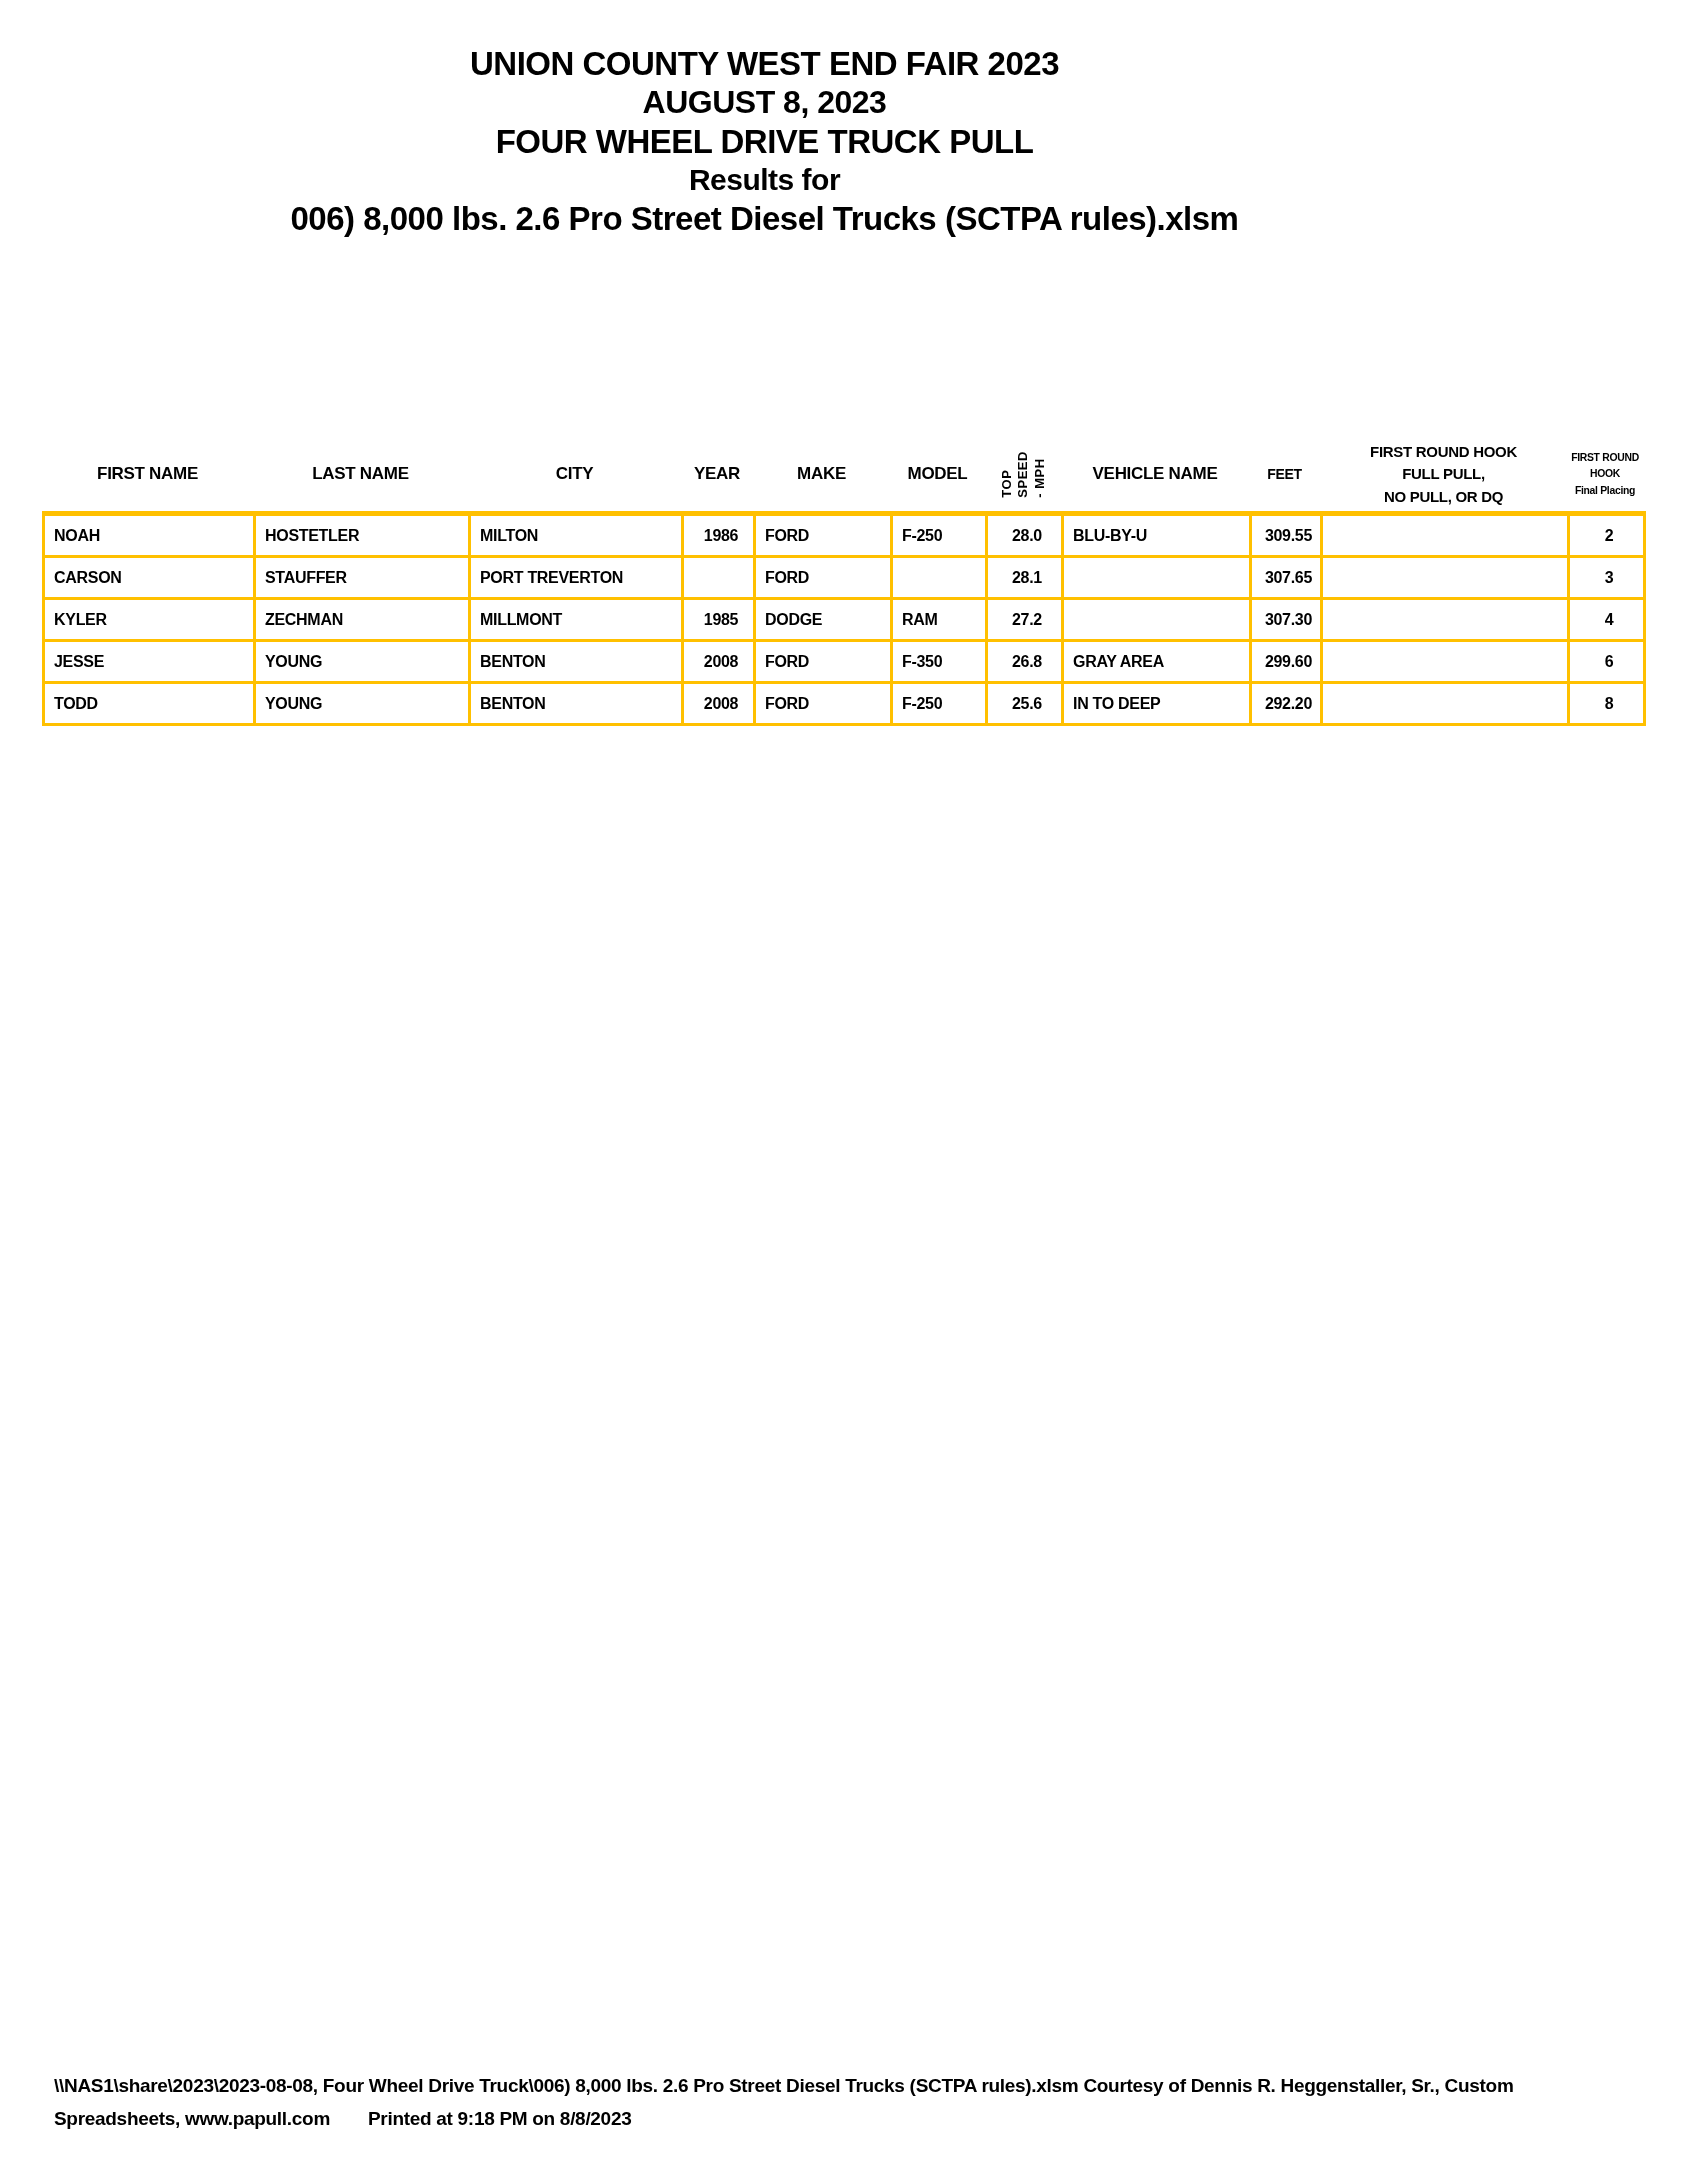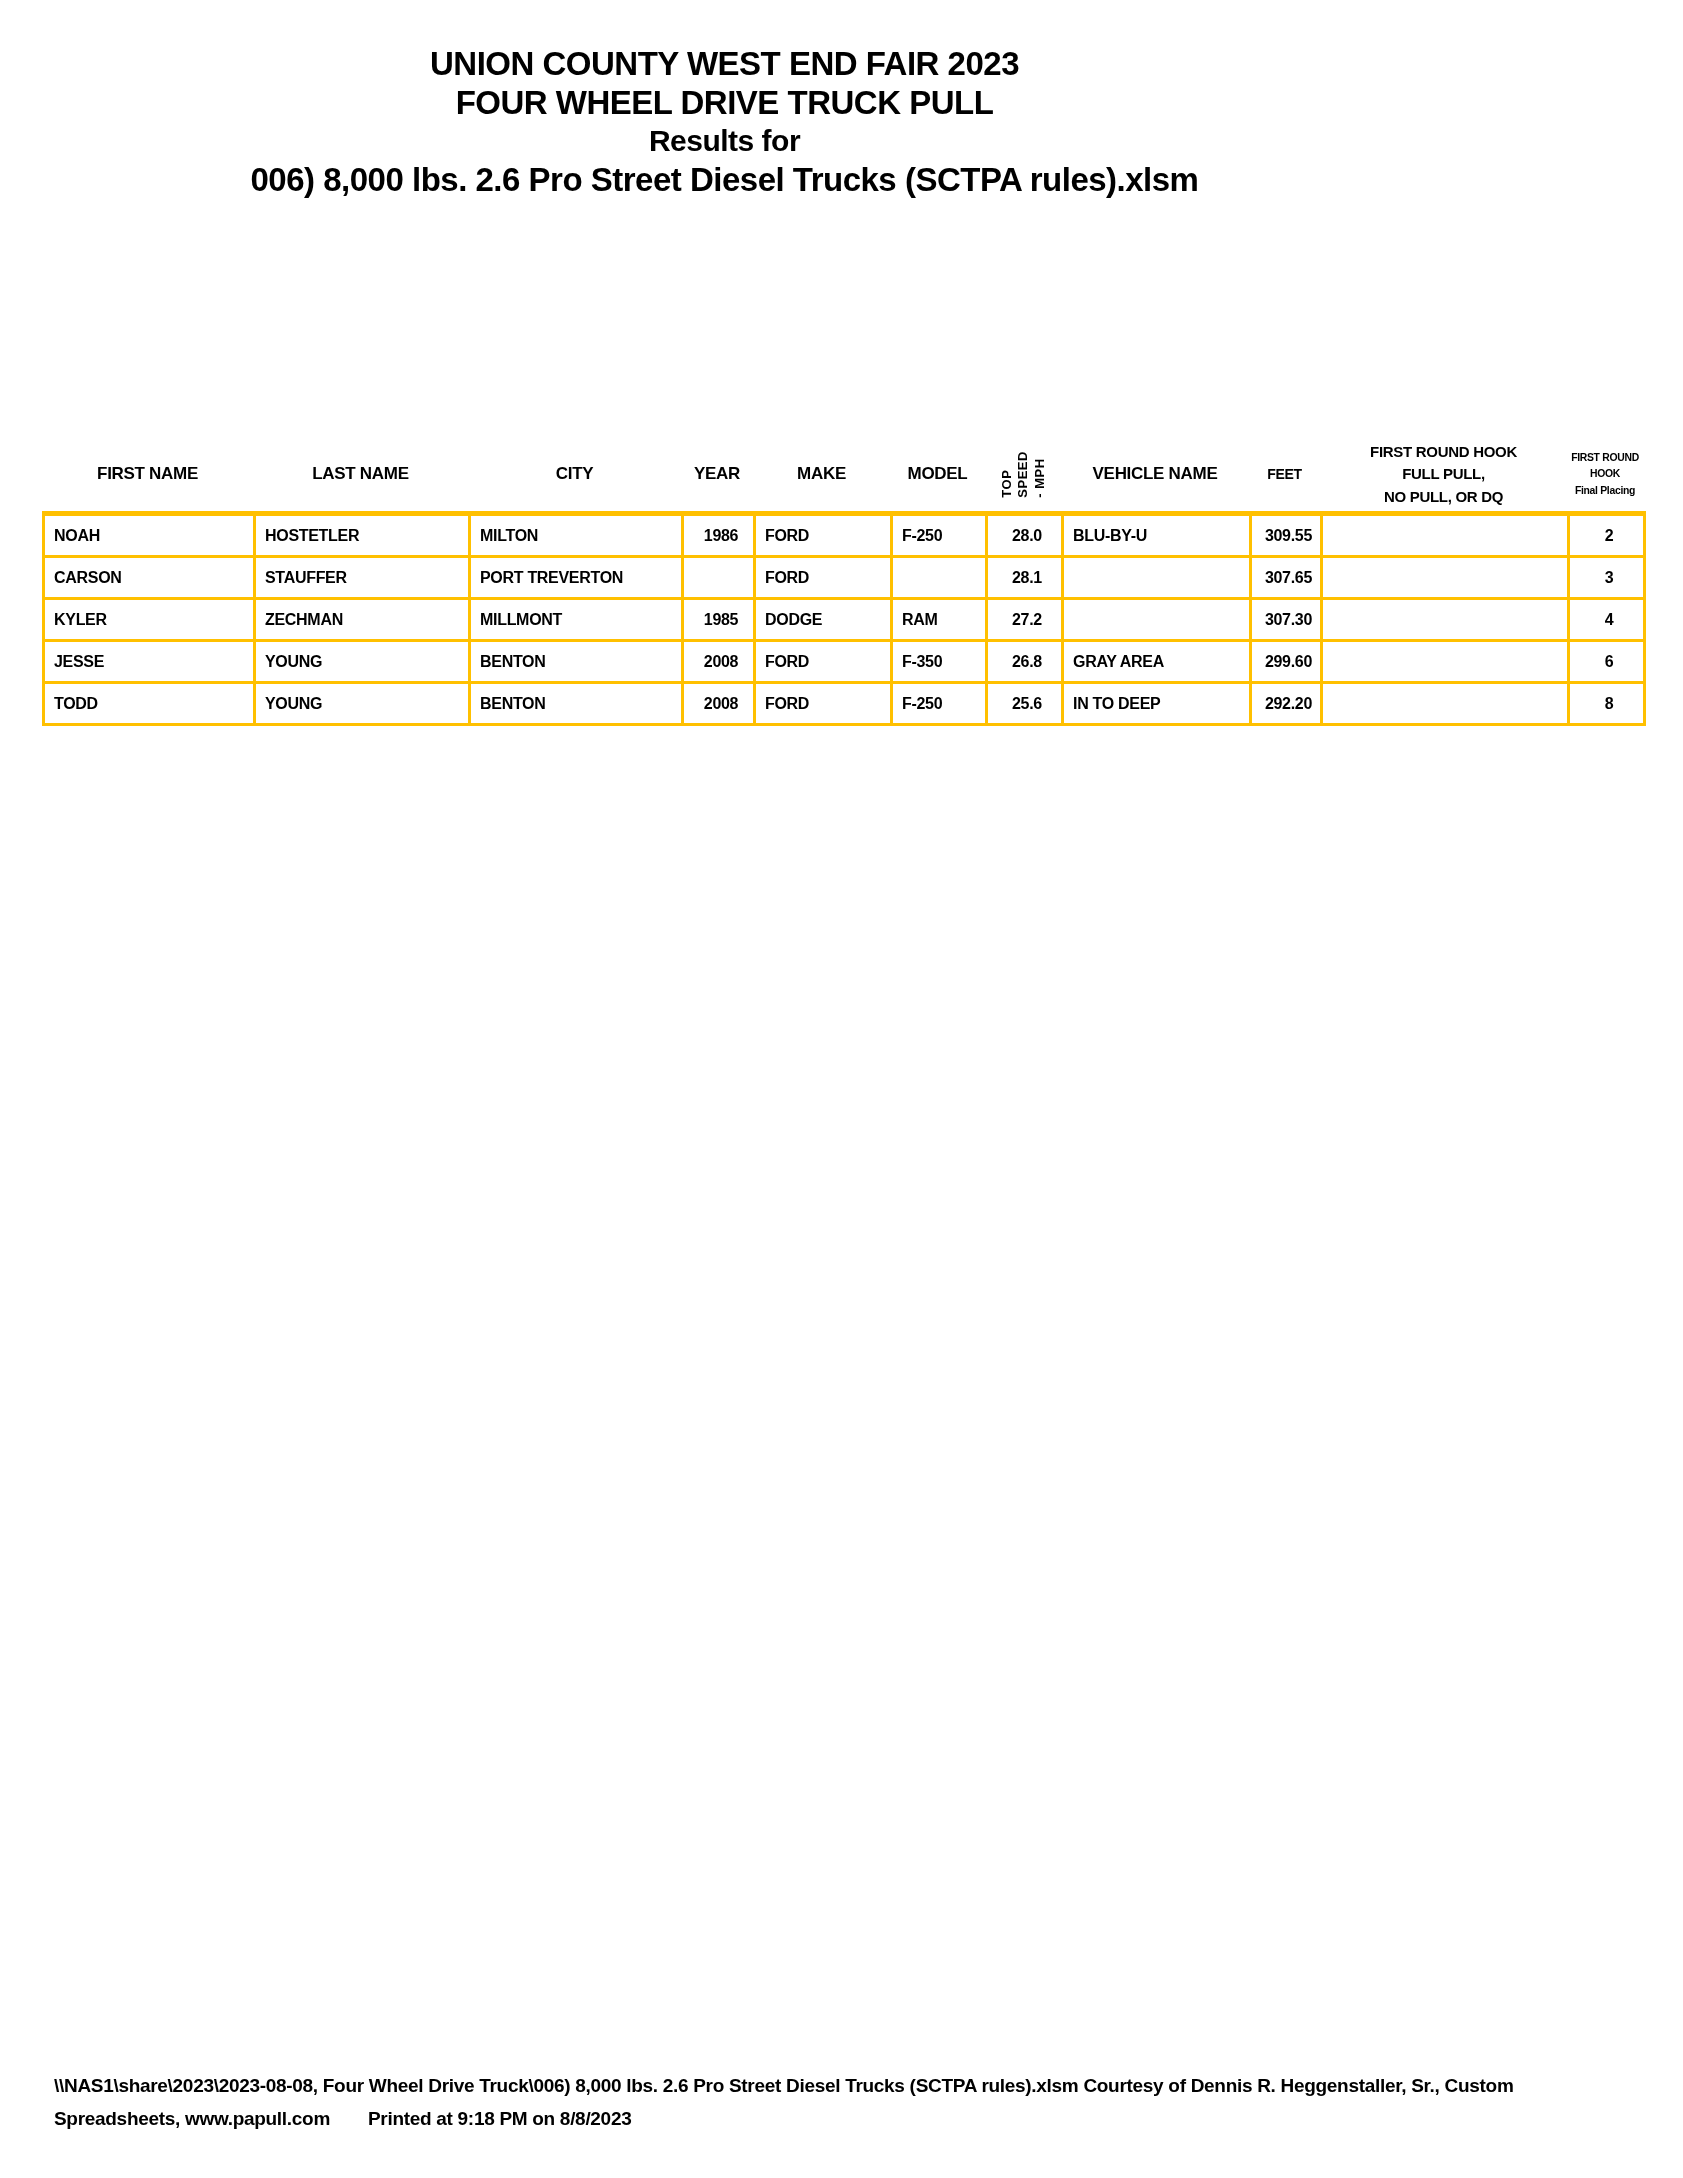--- a/index.html
+++ b/index.html
@@ -13,20 +13,21 @@
     overflow: hidden;
   }
 
   
   .titles {
     position: absolute;
     top: 44px; left: 0;
     width: 1449px;
     text-align: center;
     letter-spacing: -0.5px;
+    padding-left: 40px;
   }
   .title-line1 { font-size: 33px; line-height: 39px; }
   .title-line2 { font-size: 32px; line-height: 39px; }
   .title-line3 { font-size: 33px; line-height: 39px; }
   .results-for { font-size: 30px; line-height: 38px; }
   .class-file  { font-size: 33px; line-height: 39px; }
 
   
   .table-area {
     position: absolute;
@@ -92,20 +93,21 @@
     letter-spacing: -0.3px;
     white-space: nowrap;
   }
   .printed-at { margin-left: 38px; }
 </style>
 </head>
 <body>
 
 <div class="titles">
   <div class="title-line1">UNION COUNTY WEST END FAIR 2023</div>
+  <div class="title-line2">AUGUST 8, 2023</div>
   <div class="title-line3">FOUR WHEEL DRIVE TRUCK PULL</div>
   <div class="results-for">Results for</div>
   <div class="class-file">006) 8,000 lbs. 2.6 Pro Street Diesel Trucks (SCTPA rules).xlsm</div>
 </div>
 
 <div class="table-area">
   <div class="thead">
     <div class="h">FIRST NAME</div>
     <div class="h">LAST NAME</div>
     <div class="h">CITY</div>

